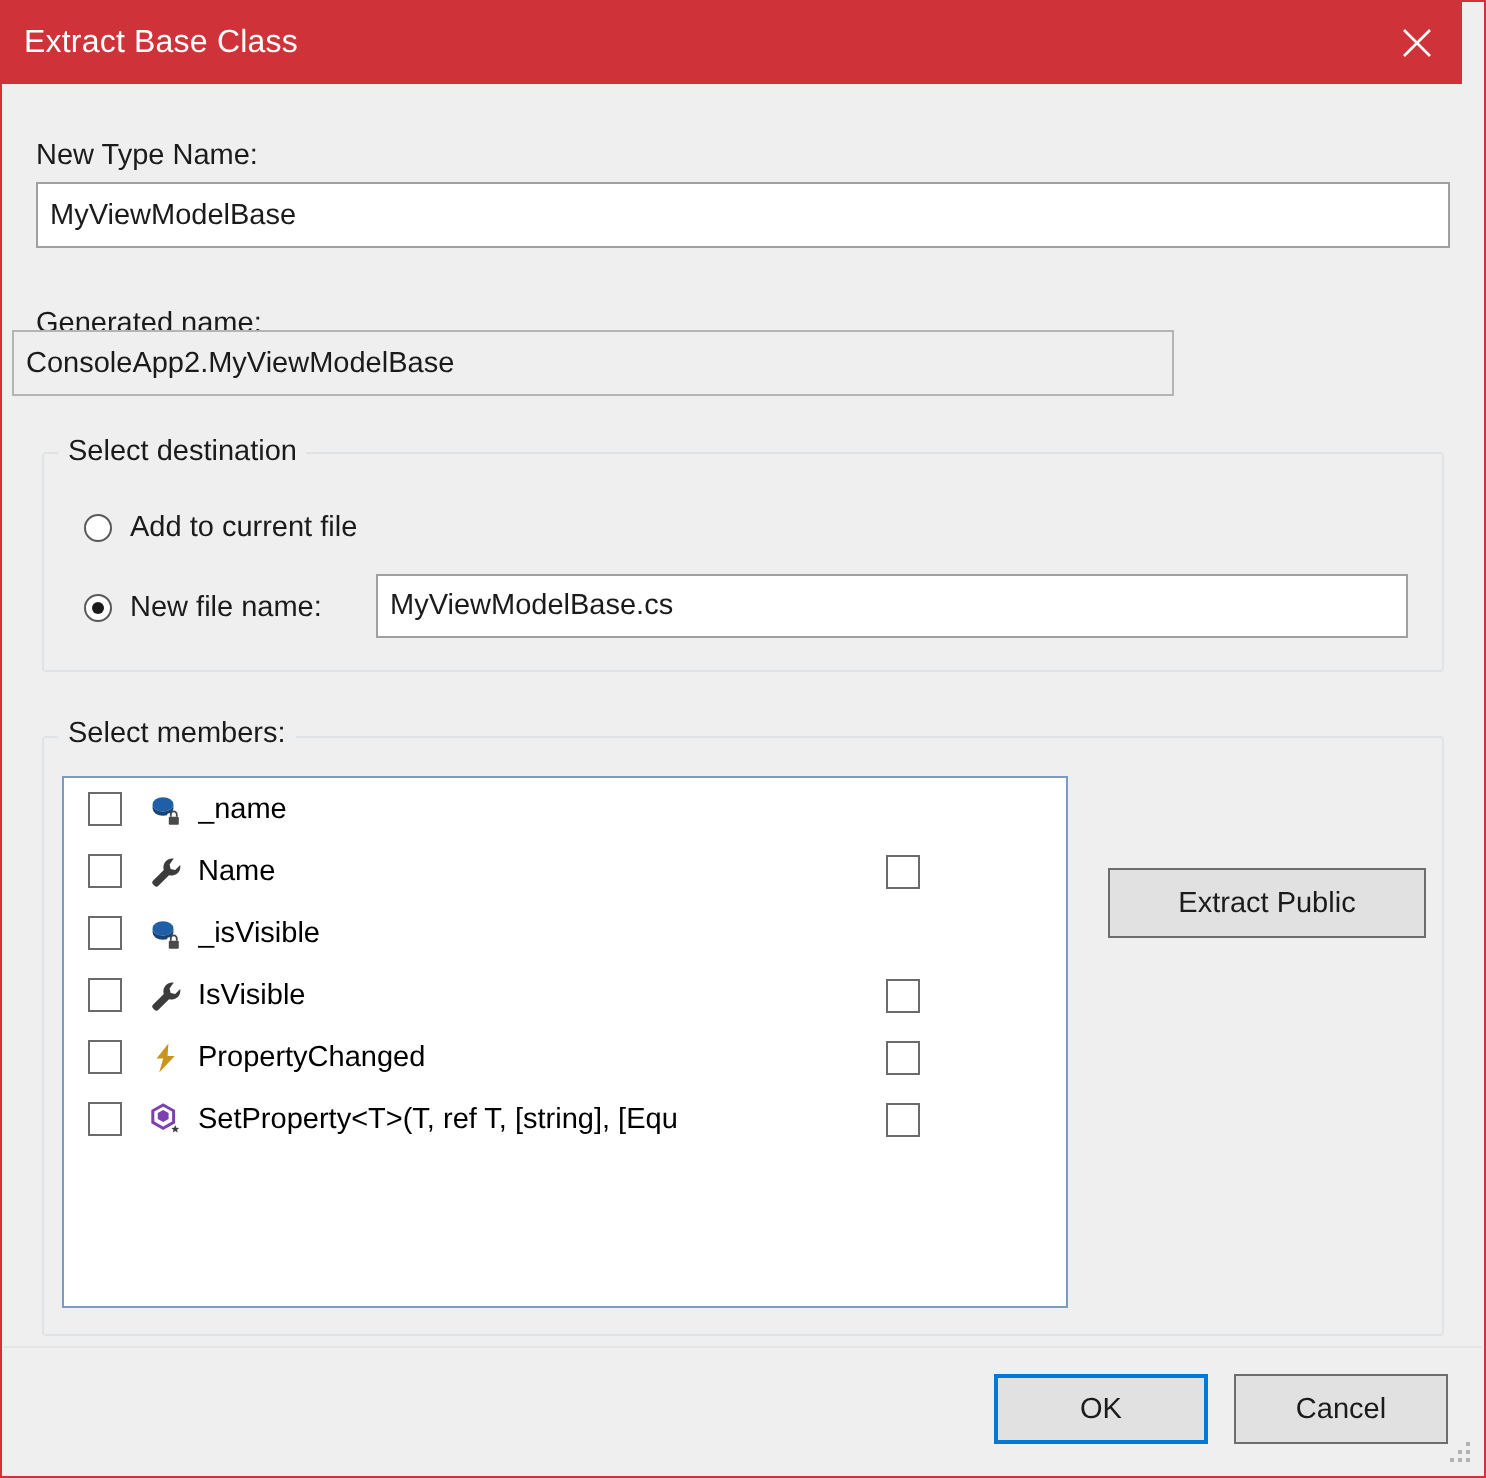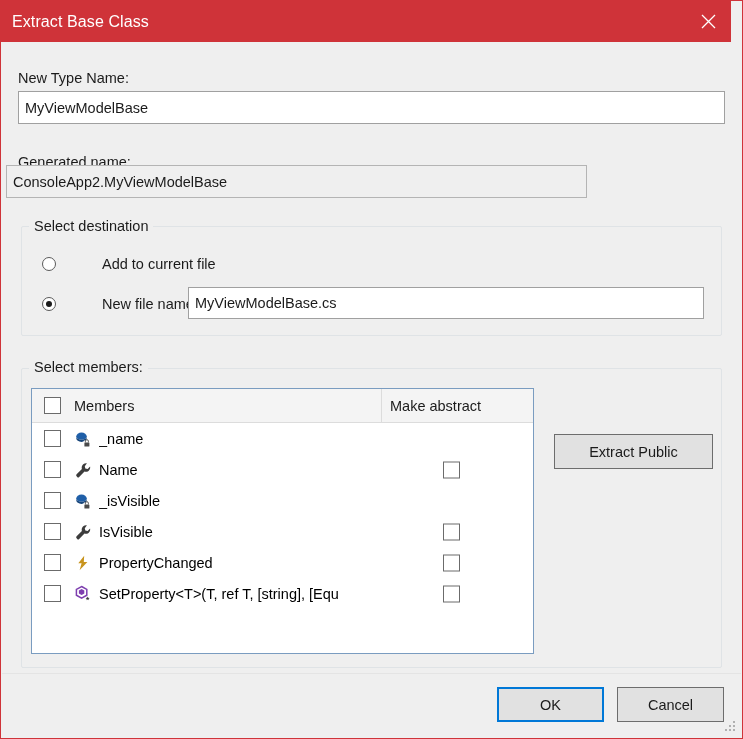--- a/index.html
+++ b/index.html
@@ -96,21 +96,21 @@
     position: absolute;
     font-size: 14.5px;
     color: #1b1b1b;
     background: #efefef;
     padding: 0 5px;
     white-space: nowrap;
     line-height: 16px;
   }
 
   
-  .radio-row { position: absolute; display: flex; align-items: center; gap: 37px; }
+  .radio-row { position: absolute; display: flex; align-items: center; }
   .radio {
     width: 14px;
     height: 14px;
     box-sizing: border-box;
     border: 1px solid #5a5a5a;
     border-radius: 50%;
     background: #ffffff;
     position: relative;
     flex: none;
   }
@@ -297,31 +297,20 @@
     <span class="radio checked"></span>
     <span class="radio-label">New file name:</span>
   </div>
   <input class="textbox" style="left: 187px; top: 286px; width: 516px; height: 32px;" value="MyViewModelBase.cs">
 
   <div class="groupbox" style="left:20px; top:367px; width:701px; height:300px;"></div>
   <div class="groupbox-title" style="left:28px; top:358px;">Select members:</div>
 
   <div class="listbox" style="left:30px; top:387px; width:503px; height:266px;">
 
-    <div class="list-header">
-      <div class="hdr-members">
-        <span class="hdr-cb-wrap">
-          <span class="checkbox"></span>
-        </span>
-        <span class="hdr-text">Members</span>
-      </div>
-      <div class="hdr-abstract">
-        <span class="hdr-abstract-text">Make abstract</span>
-      </div>
-    </div>
 
     <div class="list-row">
       <span class="row-check">
         <span class="checkbox"></span>
       </span>
       <span class="row-icon">
         <svg width="18" height="18" viewBox="0 0 18 18">
           <ellipse cx="7.5" cy="6.2" rx="5.2" ry="3.6" fill="#1F5FA8"></ellipse>
           <path d="M2.3 6.2 a5.2 3.6 0 0 0 10.4 0 l0 2.1 a5.2 3.6 0 0 1 -10.4 0 z" fill="#17457A"></path>
           <rect x="9.6" y="10.6" width="6.6" height="6.4" rx="0.8" fill="#ffffff"></rect>

